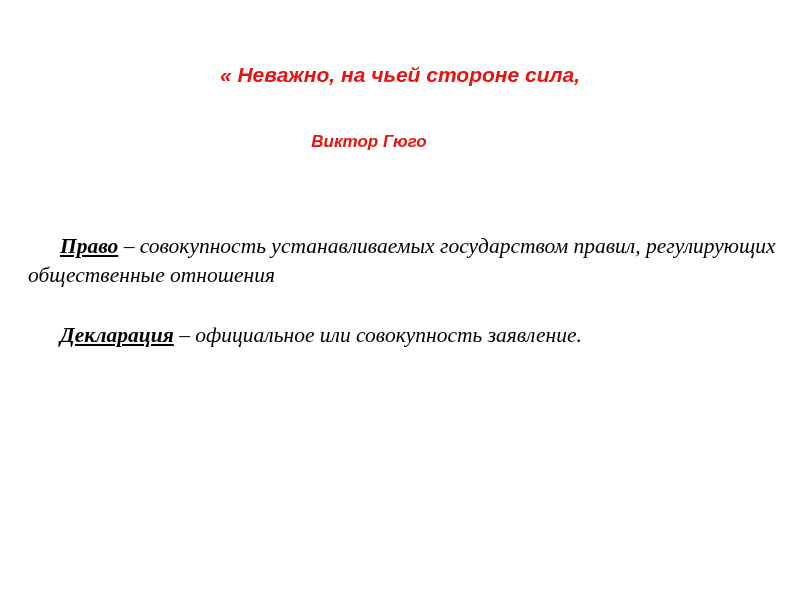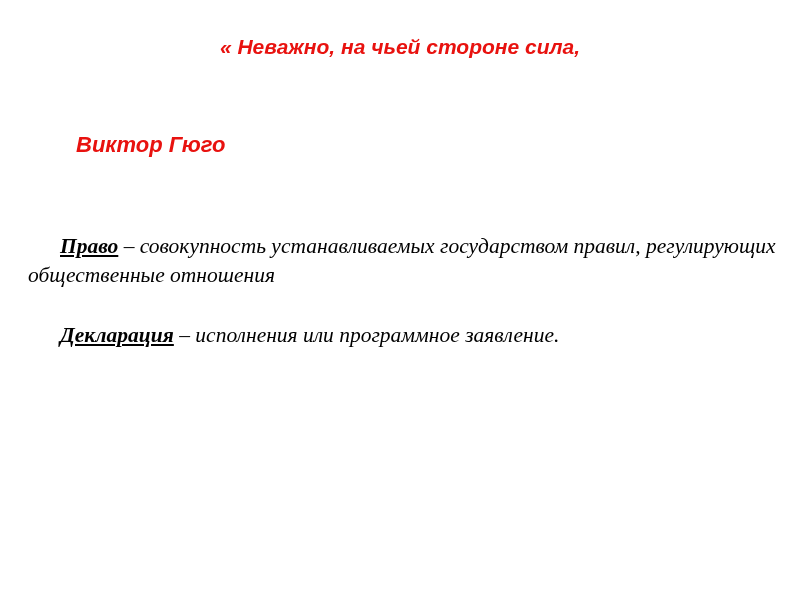--- a/index.html
+++ b/index.html
@@ -28,32 +28,33 @@
     color: #e8120f;
     font-family: "Liberation Sans", sans-serif;
     font-weight: bold;
     font-style: italic;
     font-size: 21px;
     line-height: 1.42;
   }
   .quote-line {
     display: block;
     white-space: nowrap;
+    margin-top: 28px;
   }
   .quote-author {
     position: absolute;
     top: 132px;
-    left: 76px;
+    left: 64px;
     width: 610px;
-    text-align: left;
+    text-align: center;
     color: #e8120f;
     font-family: "Liberation Sans", sans-serif;
     font-weight: bold;
     font-style: italic;
-    font-size: 22px;
+    font-size: 17px;
   }
   .definitions {
     position: absolute;
     top: 232px;
     left: 28px;
     width: 760px;
     color: #000000;
     font-family: "Liberation Serif", serif;
     font-style: italic;
     font-size: 21.5px;
@@ -82,19 +83,19 @@
 
   <div class="quote-author">Виктор Гюго</div>
 
   <div class="definitions">
 
     <p class="def-para">
       <span class="term">Право</span><span> – </span><span>совокупность устанавливаемых государством правил, регулирующих общественные отношения</span>
     </p>
 
     <p class="def-para">
-      <span class="term">Декларация</span><span> – </span><span>исполнения или программное заявление.</span>
+      <span class="term">Декларация</span><span> – </span><span>официальное или совокупность заявление.</span>
     </p>
 
 
   </div>
 
 </div>
 
 </body></html>

